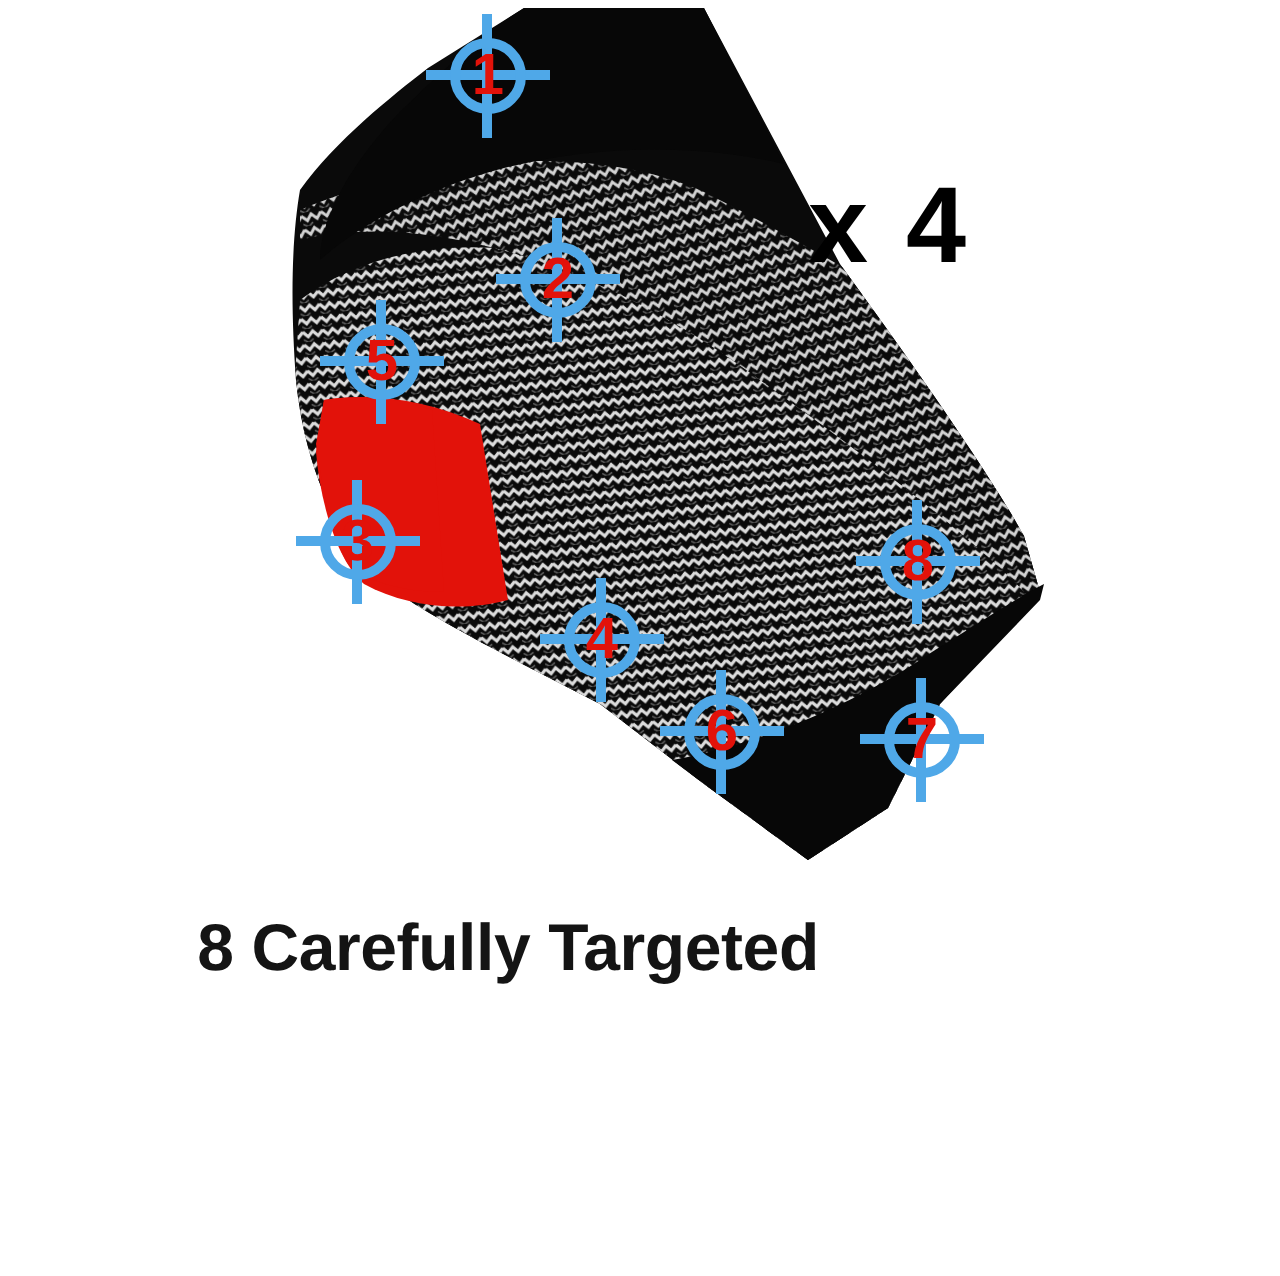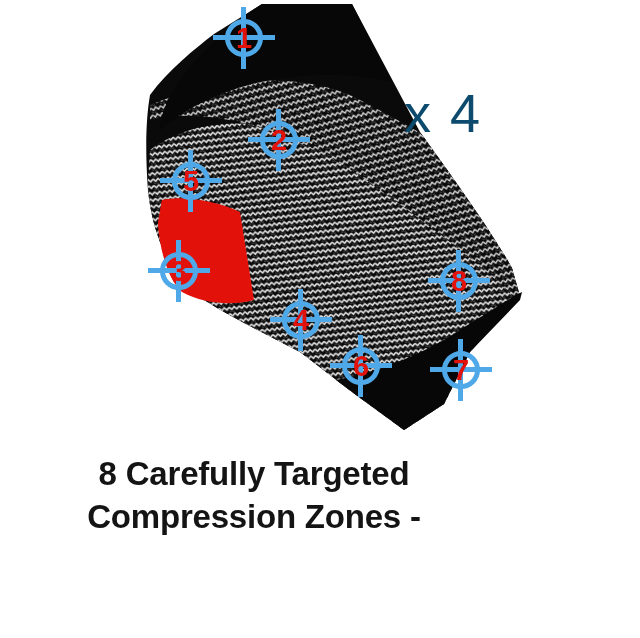--- a/index.html
+++ b/index.html
@@ -21,22 +21,22 @@
     background: #ffffff;
   }
 
   
   #quantity-badge {
     position: absolute;
     left: 404px;
     top: 86px;
     font-family: "Liberation Sans", sans-serif;
     font-size: 54px;
-    font-weight: normal;
-    color: #0c4a6e;
+    font-weight: bold;
+    color: #000000;
     letter-spacing: 2px;
     line-height: 1;
     white-space: nowrap;
   }
 
   
   #sock-figure {
     position: absolute;
     left: 0;
     top: 0;
@@ -244,16 +244,15 @@
     <span class="arm arm-h"></span>
     <span class="arm arm-v"></span>
     <span class="ring"></span>
     <span class="zone-number">7</span>
   </div>
 
   <div id="quantity-badge">x 4</div>
 
   <div id="caption">
     <span class="caption-line">8 Carefully Targeted</span>
-    <span class="caption-line">Compression Zones -</span>
   </div>
 
 </div>
 
 </body></html>

